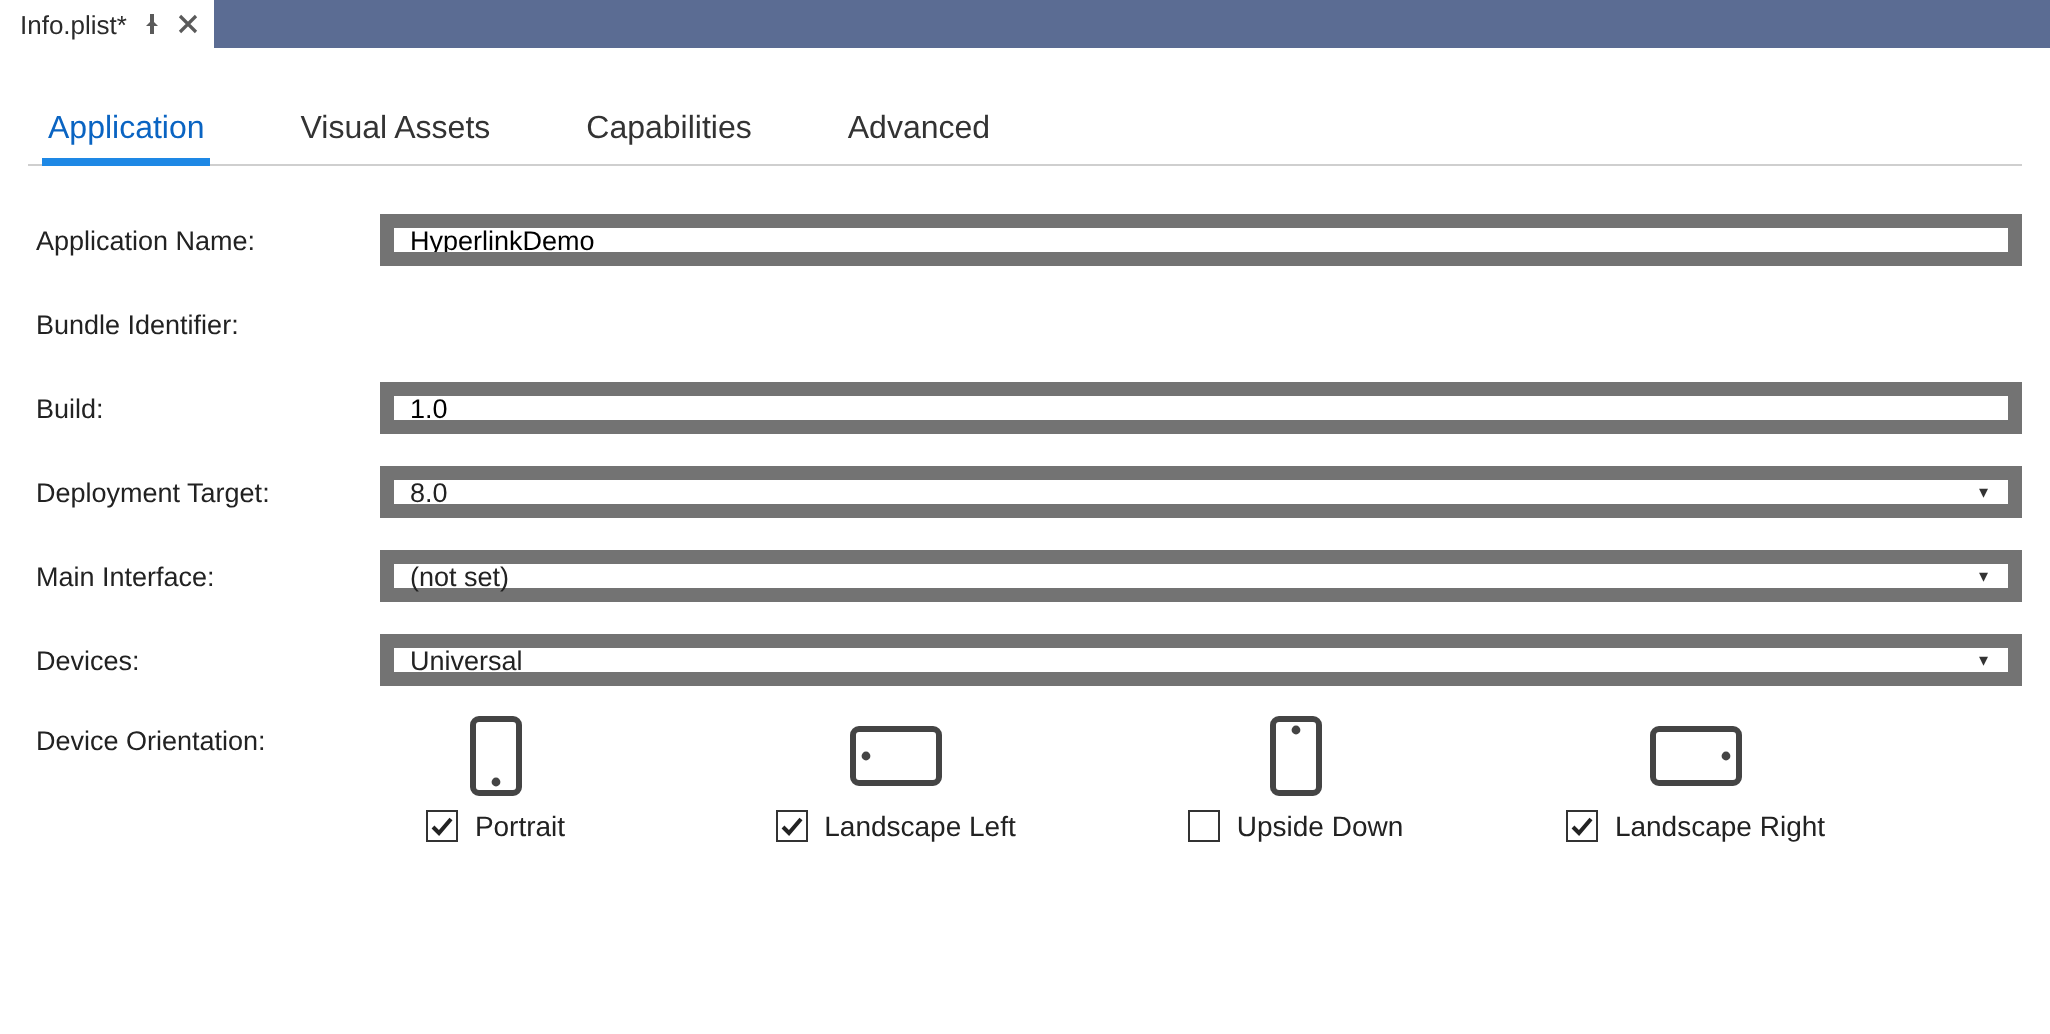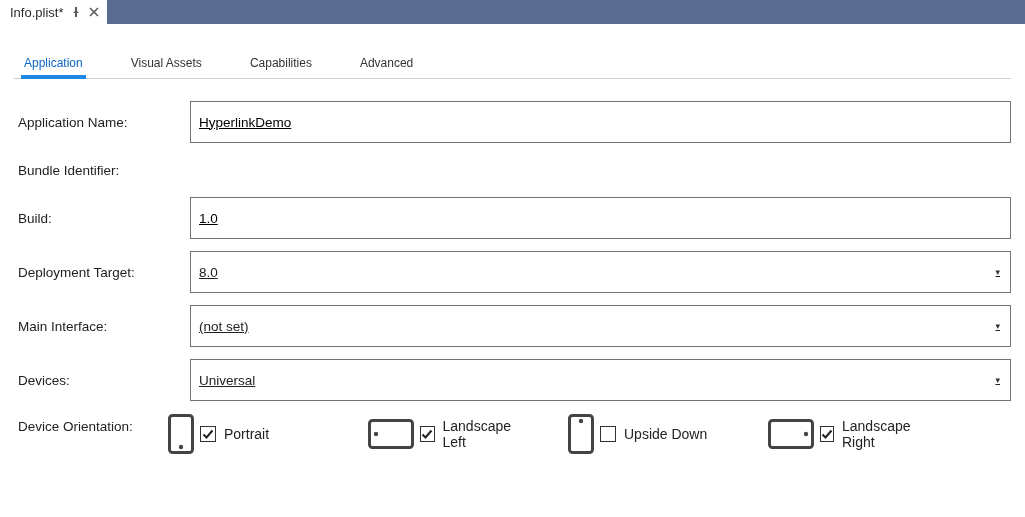--- a/index.html
+++ b/index.html
@@ -30,21 +30,21 @@
   .tab .ico { display:inline-flex; align-items:center; }
   .content { padding: 0 14px; }
   .tabs-row {
     display: flex;
     gap: 44px;
     padding: 26px 0 0 8px;
     border-bottom: 1px solid #cfcfcf;
   }
   .tabs-row .navtab {
     padding: 6px 2px 8px 2px;
-    font-size: 12px;
+    font-size: 16px;
     color: #333;
     cursor: pointer;
     position: relative;
   }
   .tabs-row .navtab.active {
     color: #0a64c2;
   }
   .tabs-row .navtab.active::after {
     content: "";
     position: absolute;
@@ -63,28 +63,27 @@
   .row .lbl {
     width: 140px;
     flex-shrink: 0;
     text-align: left;
     padding-right: 8px;
     white-space: nowrap;
     font-size: 13.5px;
   }
   .inp, .sel {
     flex: 1 1 auto;
-    height: 42px;
-    border: 1px solid #737373;
+    height: 26px;
+    border: 7px solid #737373;
     background: #fff;
     font: inherit;
     padding: 2px 8px;
     outline: none;
     position: relative;
-    text-decoration: underline;
   }
   .sel {
     display: flex;
     align-items: center;
     justify-content: space-between;
     cursor: pointer;
   }
   .sel .caret {
     font-size: 9px;
     color: #333;
@@ -100,20 +99,21 @@
     padding-top: 6px;
   }
   .orient-grid {
     flex: 1 1 auto;
     display: flex;
     gap: 40px;
     padding-left: 10px;
   }
   .orient-item {
     display: flex;
+    flex-direction: column;
     align-items: center;
     gap: 6px;
     width: 160px;
   }
   .orient-icon {
     height: 42px;
     display: flex;
     align-items: center;
     justify-content: center;
   }

